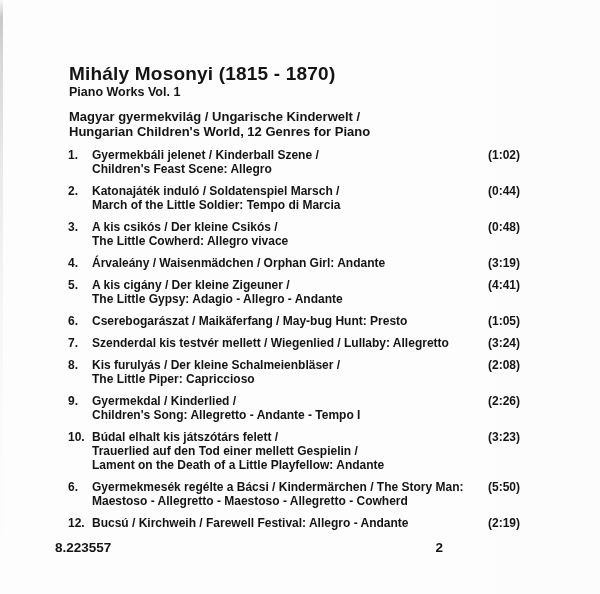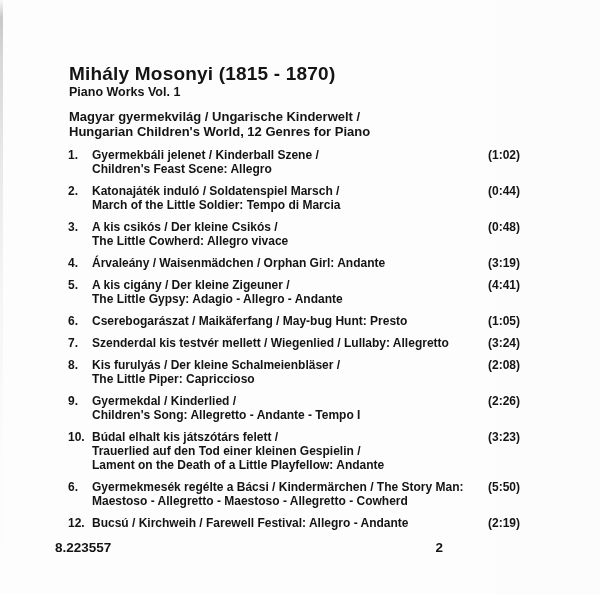--- a/index.html
+++ b/index.html
@@ -188,21 +188,21 @@
         <span class="tl">Gyermekdal / Kinderlied /</span>
         <span class="tl">Children's Song: Allegretto - Andante - Tempo I</span>
       </span>
       <span class="time">(2:26)</span>
     </div>
 
     <div class="track">
       <span class="num">10.</span>
       <span class="title">
         <span class="tl">Búdal elhalt kis játszótárs felett /</span>
-        <span class="tl">Trauerlied auf den Tod einer kleinen Gespielin /</span>
+        <span class="tl">Trauerlied auf den Tod einer mellett Gespielin /</span>
         <span class="tl">Lament on the Death of a Little Playfellow: Andante</span>
       </span>
       <span class="time">(3:23)</span>
     </div>
 
     <div class="track">
       <span class="num">6.</span>
       <span class="title">
         <span class="tl">Gyermekmesék regélte a Bácsi / Kindermärchen / The Story Man:</span>
         <span class="tl">Maestoso - Allegretto - Maestoso - Allegretto - Cowherd</span>

